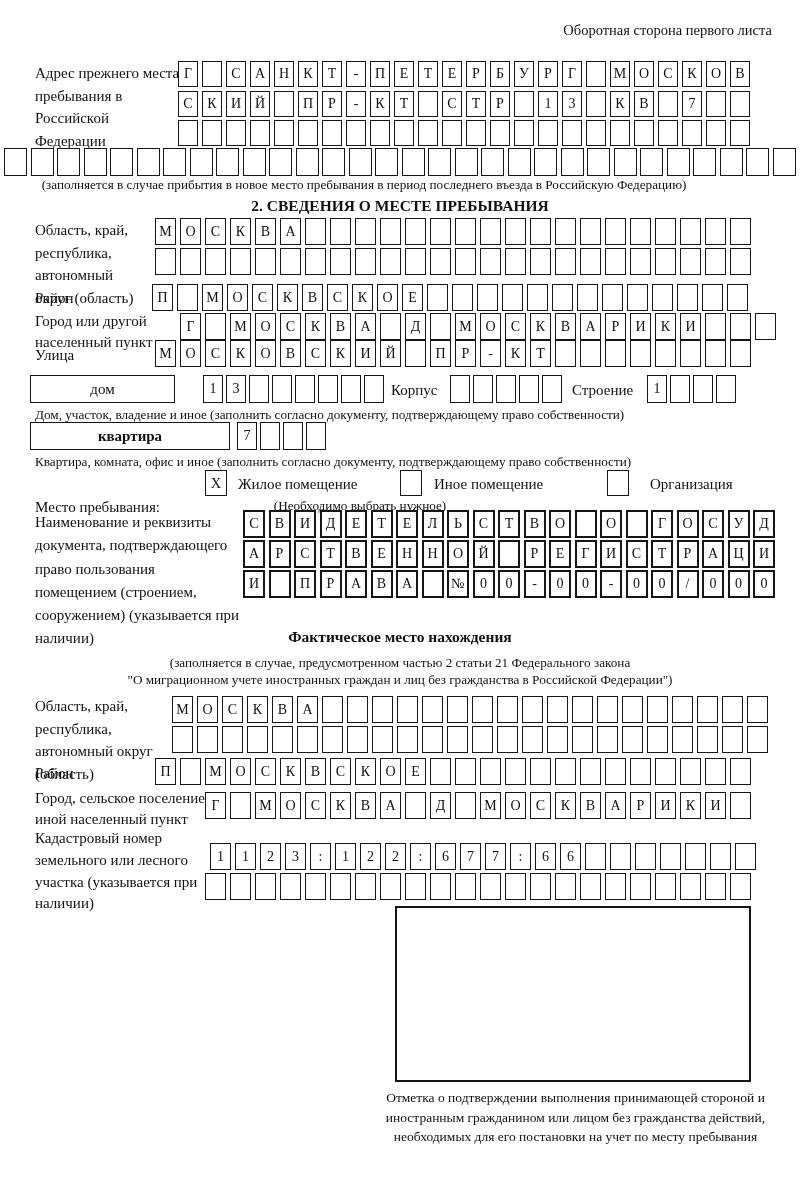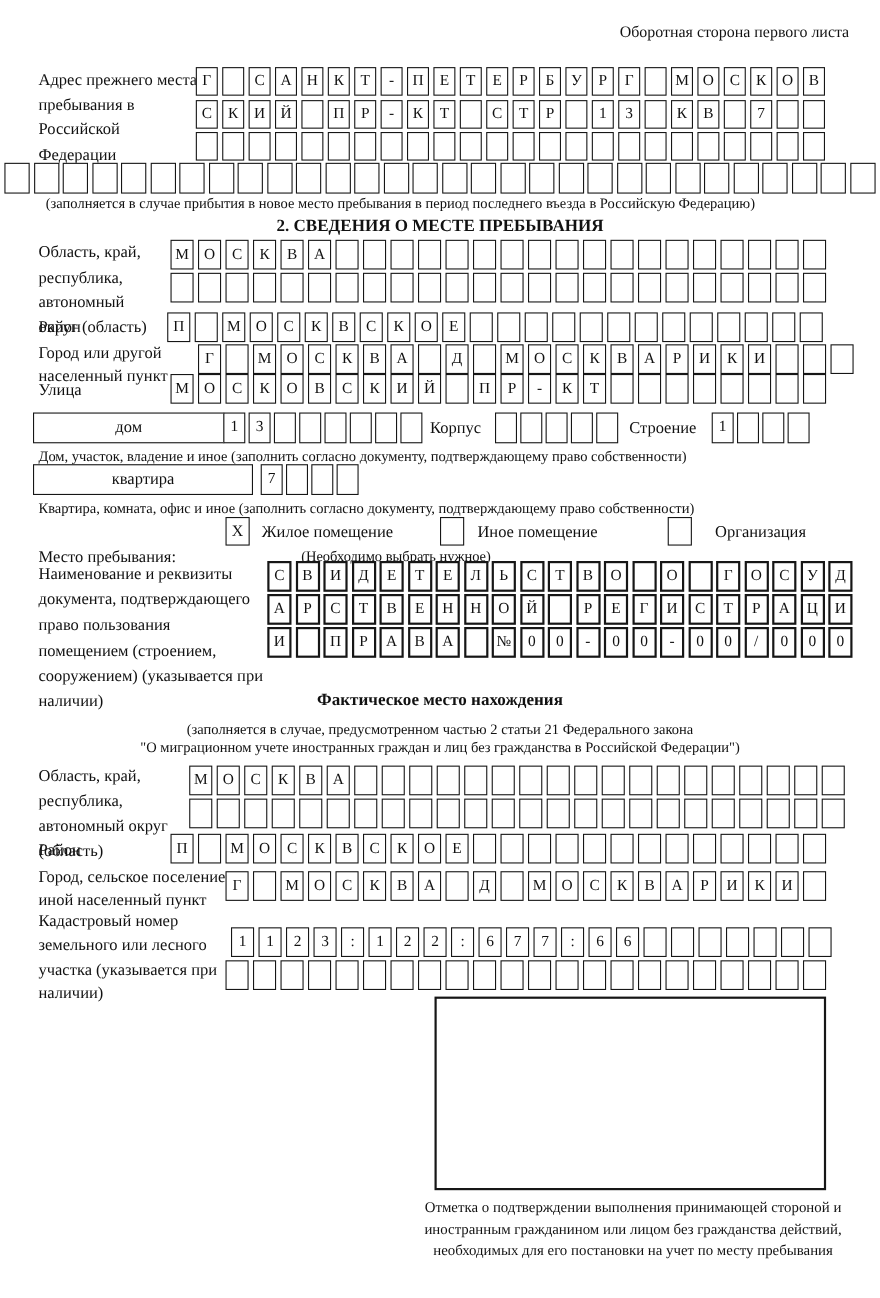--- a/index.html
+++ b/index.html
@@ -284,21 +284,21 @@
     <span class="cell"></span>
     <span class="cell"></span>
     <span class="cell"></span>
     <span class="cell"></span>
     <span class="cell"></span>
     <span class="cell"></span>
     <span class="cell"></span>
     <span class="cell"></span>
   </div>
 
-<div class="abs widebox" style="left:30px;top:375px;width:174px;height:28px;">дом</div>
+<div class="abs widebox" style="left:30px;top:375px;width:145px;height:28px;">дом</div>
 <div class="abs cells dm" style="left:203px;top:375px;">
     <span class="cell">1</span>
     <span class="cell">3</span>
     <span class="cell"></span>
     <span class="cell"></span>
     <span class="cell"></span>
     <span class="cell"></span>
     <span class="cell"></span>
     <span class="cell"></span>
   </div>
@@ -312,21 +312,21 @@
   </div>
 <div class="abs label" style="left:572px;top:379px;">Строение</div>
 <div class="abs cells dm" style="left:647px;top:375px;">
     <span class="cell">1</span>
     <span class="cell"></span>
     <span class="cell"></span>
     <span class="cell"></span>
   </div>
 <div class="abs caption" style="left:35px;top:406px;width:760px;">Дом, участок, владение и иное (заполнить согласно документу, подтверждающему право собственности)</div>
 
-<div class="abs widebox" style="left:30px;top:422px;width:200px;height:28px;">квартира</div>
+<div class="abs widebox" style="left:30px;top:422px;width:200px;height:28px;font-weight:bold;">квартира</div>
 <div class="abs cells dm" style="left:237px;top:422px;">
     <span class="cell">7</span>
     <span class="cell"></span>
     <span class="cell"></span>
     <span class="cell"></span>
   </div>
 <div class="abs caption" style="left:35px;top:453px;width:760px;">Квартира, комната, офис и иное (заполнить согласно документу, подтверждающему право собственности)</div>
 
 <div class="abs label" style="left:35px;top:496px;">Место пребывания:</div>
 <div class="abs checkbox" style="left:205px;top:470px;">X</div>

